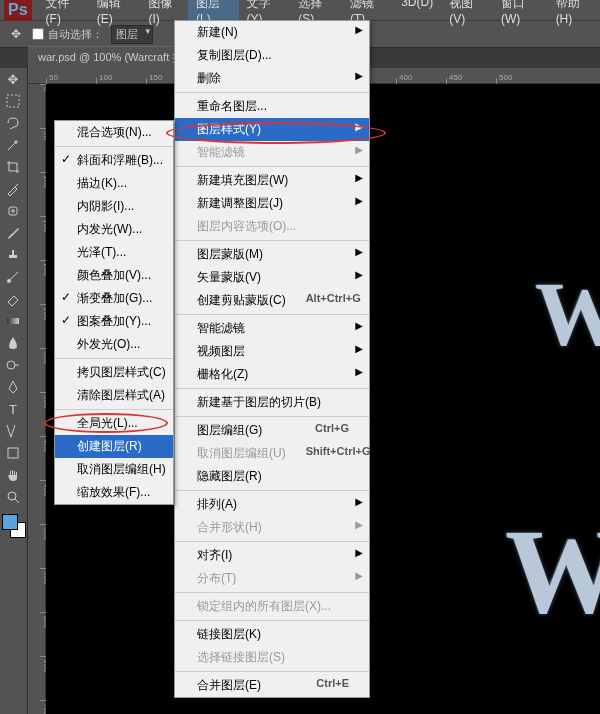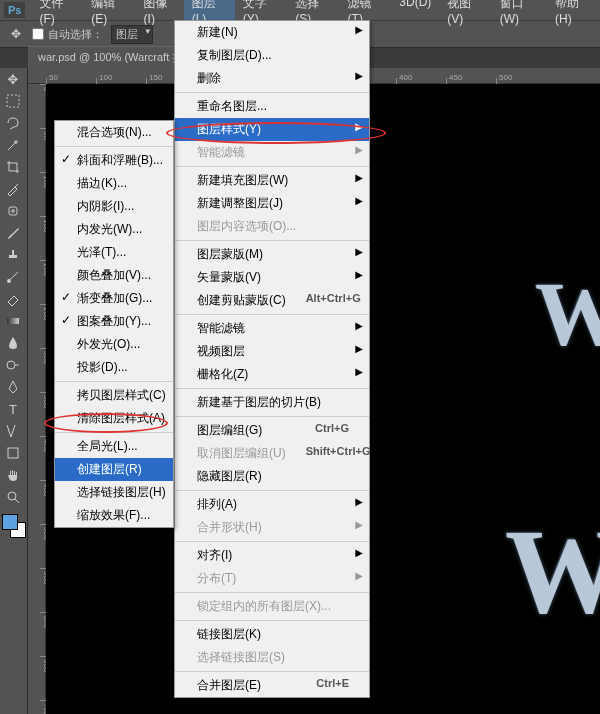--- a/index.html
+++ b/index.html
@@ -1,18 +1,18 @@
 <!DOCTYPE html>
 <html><head>
   <meta charset="utf-8">
   <style>
     * { margin: 0; padding: 0; box-sizing: border-box; font-family: "Microsoft YaHei", sans-serif; }
     body { background: #000; width: 600px; height: 714px; overflow: hidden; position: relative; }
     .app-bar { background: #535353; height: 20px; display: flex; align-items: center; padding-left: 4px; }
-    .ps-logo { background: #404040; color: #5fa8d3; font-weight: bold; font-size: 11px; padding: 2px 4px; margin-right: 6px; }
+    .ps-logo { background: #7f1d1d; color: #5fa8d3; font-weight: bold; font-size: 16px; padding: 2px 4px; margin-right: 6px; }
     .menu-bar { display: flex; gap: 0; }
     .menu-item { color: #ddd; font-size: 12px; padding: 2px 8px; cursor: pointer; }
     .menu-item.active { background: #4a6a8a; }
     .options-bar { background: #535353; height: 28px; border-top: 1px solid #383838; border-bottom: 1px solid #2a2a2a; display: flex; align-items: center; padding-left: 8px; gap: 8px; }
     .opt-icon { width: 16px; height: 16px; display: flex; align-items: center; justify-content: center; color: #ccc; font-size: 12px; }
     .opt-check { display: flex; align-items: center; gap: 4px; color: #ccc; font-size: 11px; }
     .opt-check input { width: 12px; height: 12px; }
     .opt-dropdown { background: #3a3a3a; border: 1px solid #2a2a2a; color: #ccc; font-size: 11px; padding: 1px 14px 1px 4px; position: relative; }
     .opt-dropdown::after { content: "▾"; position: absolute; right: 2px; top: 0; font-size: 9px; }
     .tab-bar { background: #3a3a3a; height: 20px; display: flex; align-items: flex-end; padding-left: 28px; }
@@ -365,39 +365,36 @@
       <span>渐变叠加(G)...</span>
       <span class="chk">✓</span>
     </div>
     <div class="mi">
       <span>图案叠加(Y)...</span>
       <span class="chk">✓</span>
     </div>
     <div class="mi">
       <span>外发光(O)...</span>
     </div>
-    <div class="mi">
-      <span>投影(D)...</span>
-    </div>
     <div class="sep"></div>
     <div class="mi">
       <span>拷贝图层样式(C)</span>
     </div>
     <div class="mi">
       <span>清除图层样式(A)</span>
     </div>
     <div class="sep"></div>
     <div class="mi">
       <span>全局光(L)...</span>
     </div>
     <div class="mi hl">
       <span>创建图层(R)</span>
     </div>
     <div class="mi">
-      <span>选择链接图层(H)</span>
+      <span>取消图层编组(H)</span>
     </div>
     <div class="mi">
       <span>缩放效果(F)...</span>
     </div>
   </div>
 
 <div class="ellipse e1"></div>
 <div class="ellipse e2"></div>
 
 </body></html>

